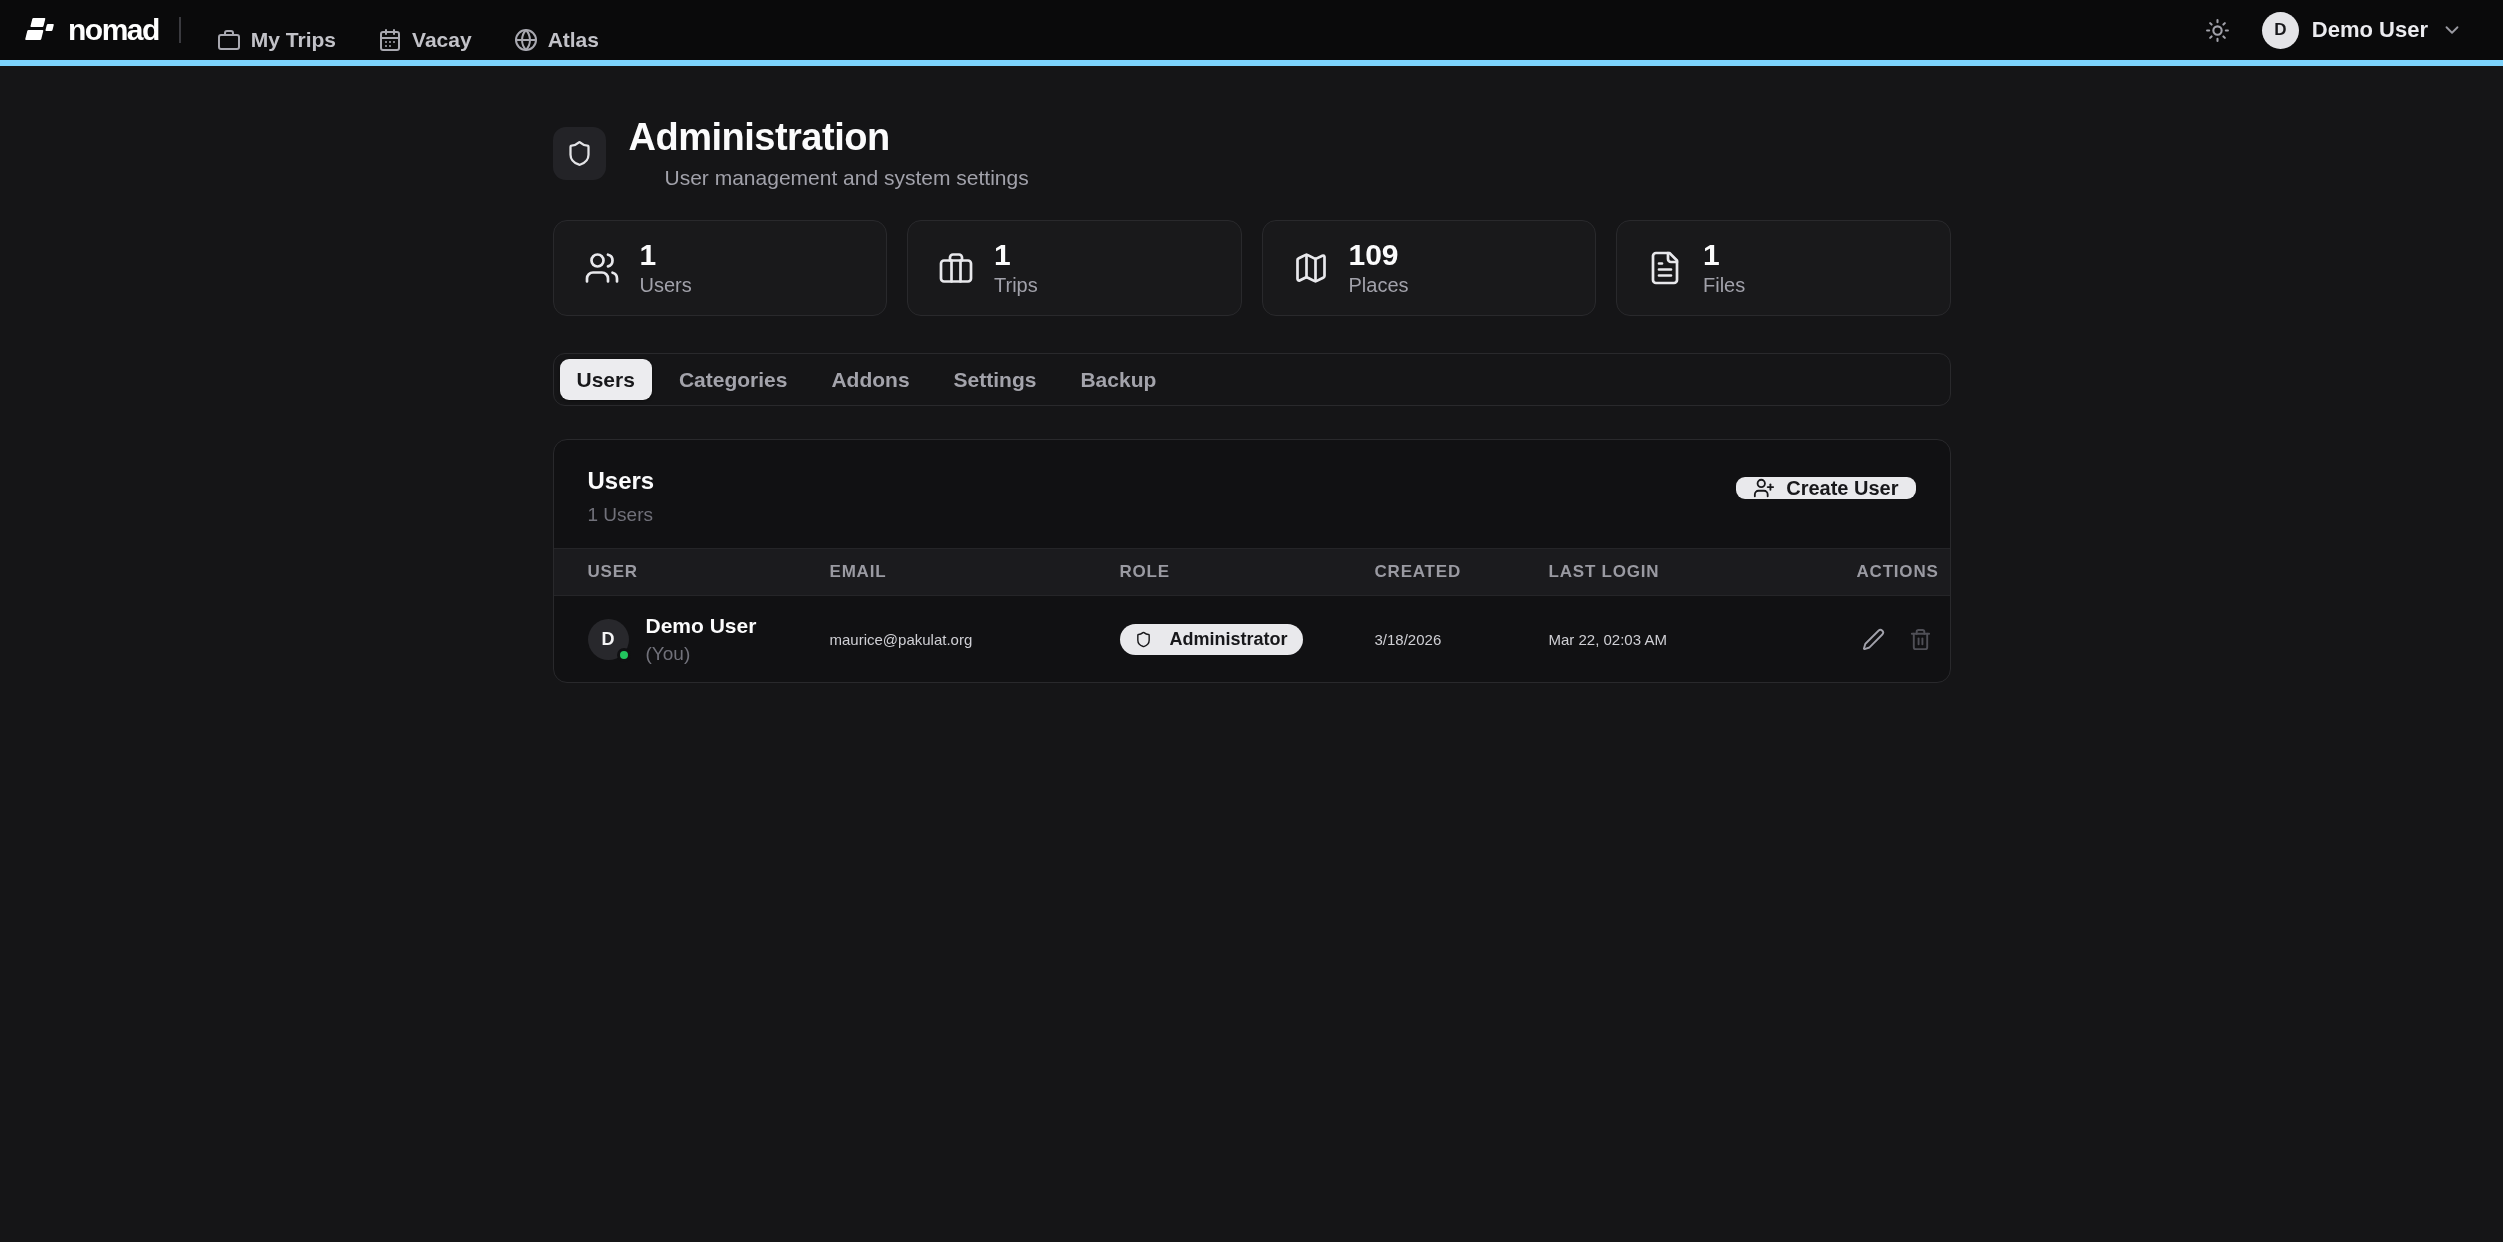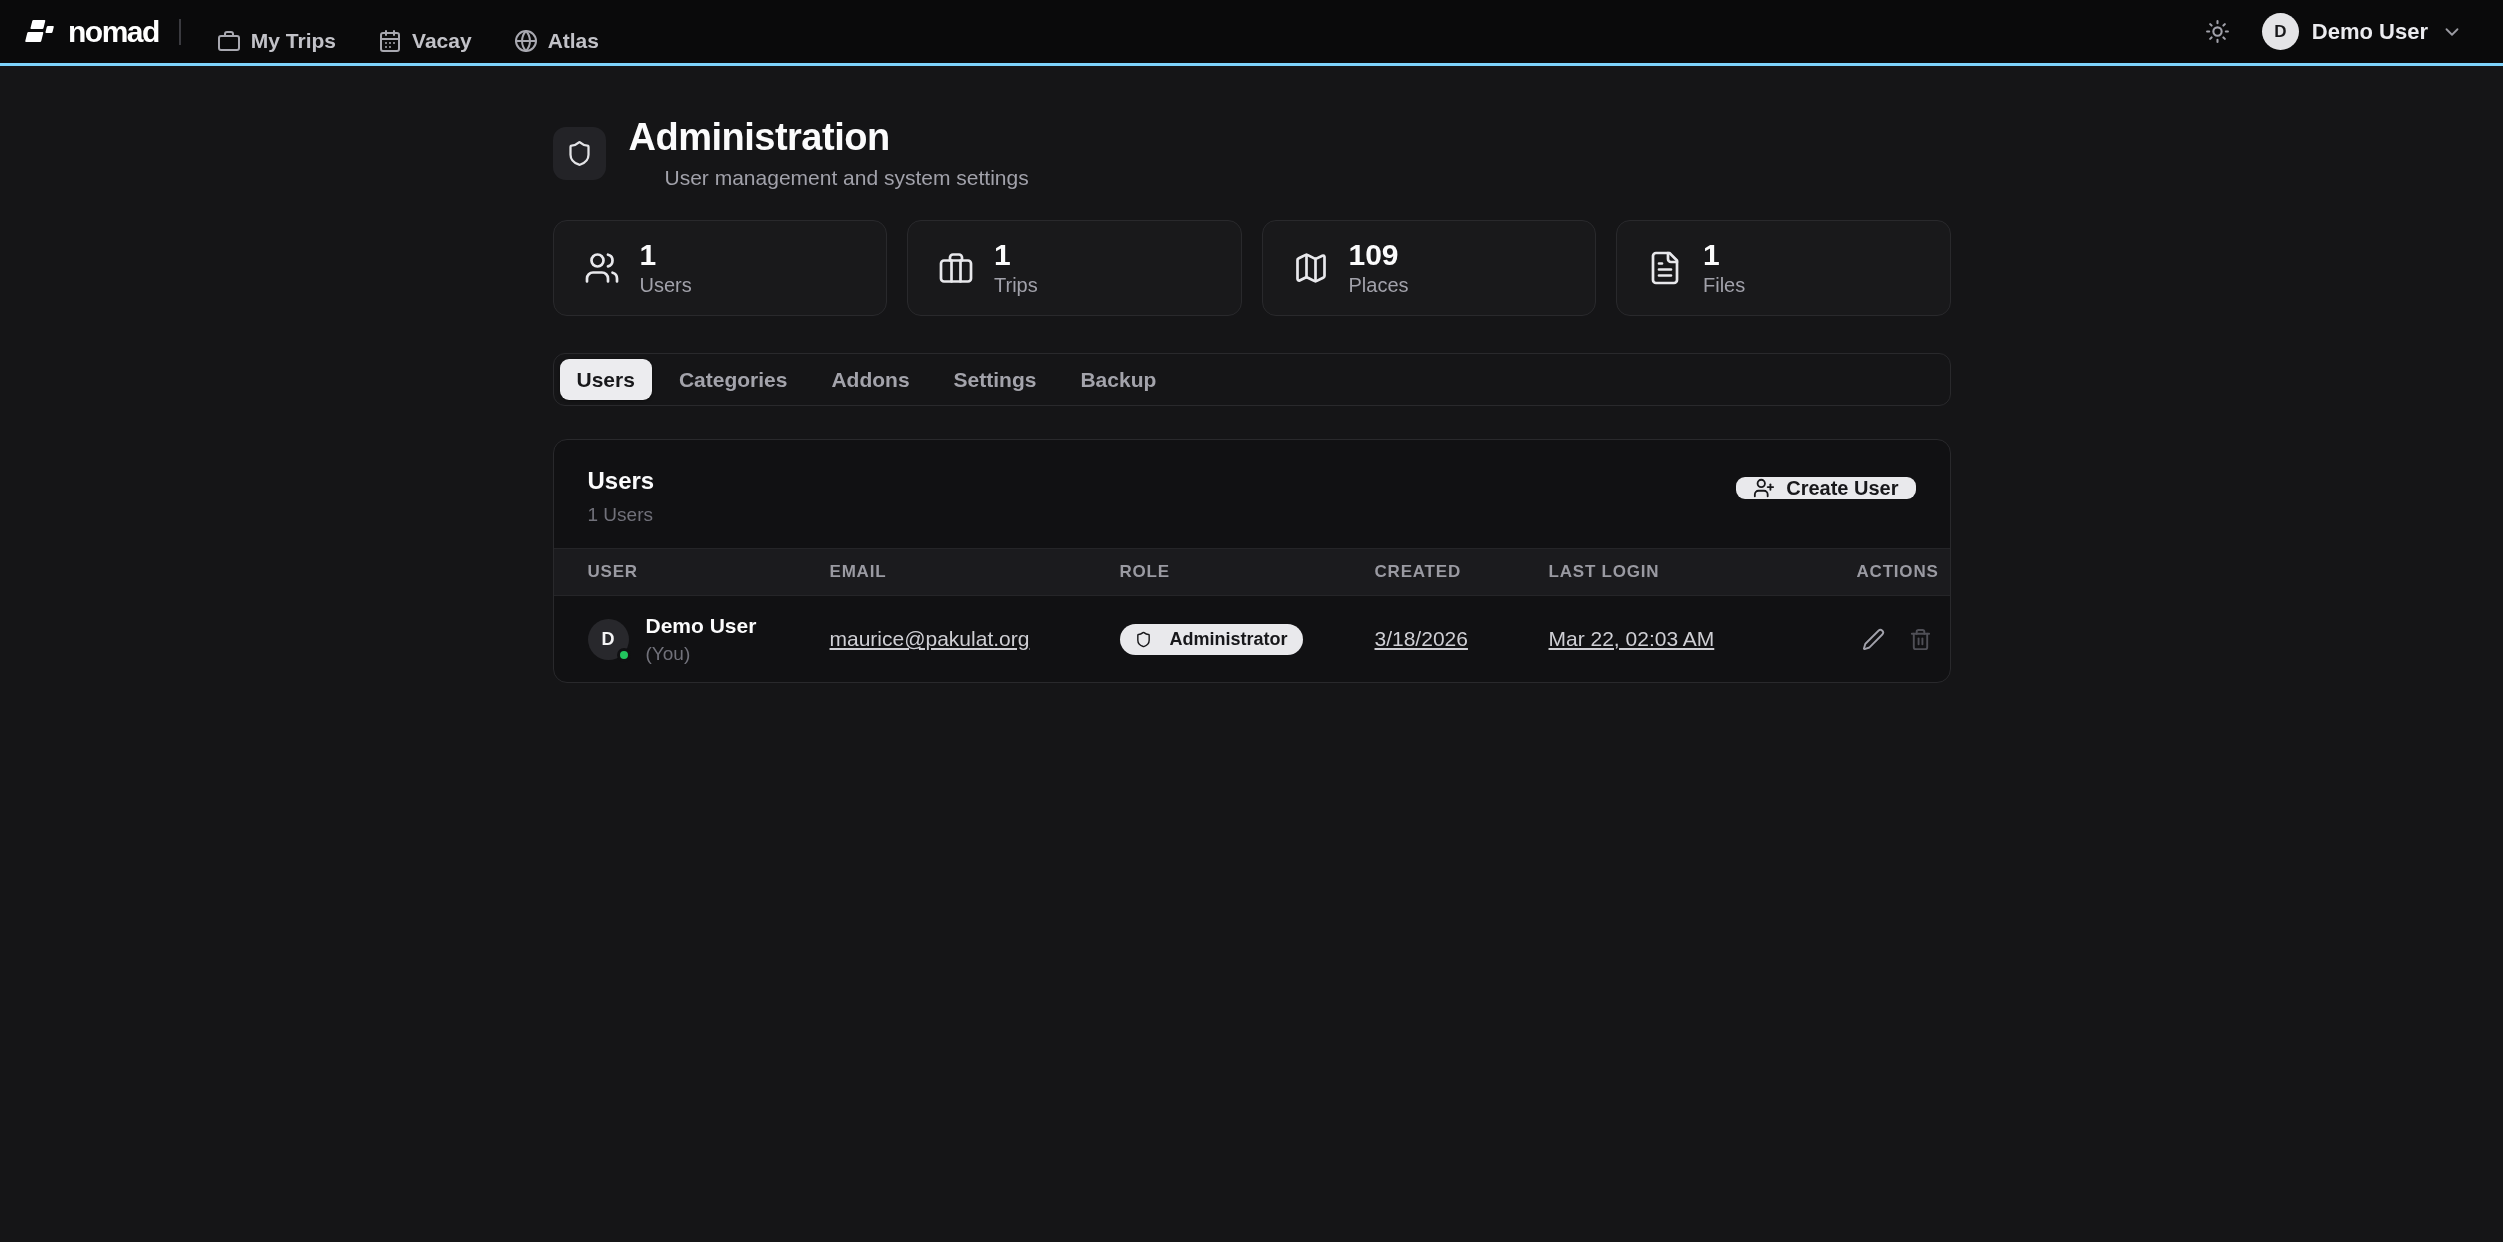--- a/index.html
+++ b/index.html
@@ -9,21 +9,21 @@
     background:#151517;
     font-family:"Liberation Sans", sans-serif;
     color:#fafafa;
     overflow:hidden;
   }
   svg { display:block; }
 
   
   .navbar {
     height:66px; background:#0a0a0b;
-    border-bottom:3px solid #7dd3fc;
+    border-bottom:6px solid #7dd3fc;
     display:flex; align-items:center;
     padding:0 40px 0 22px;
   }
   .brand { display:flex; align-items:center; gap:10px; cursor:pointer; }
   .brand-word {
     font-size:30px; font-weight:800; letter-spacing:-1.5px; color:#ffffff;
     text-transform:lowercase;
   }
   .nav-divider { width:2px; height:26px; background:#3a3a3f; margin:0 22px 0 20px; }
   .nav-items { display:flex; align-items:center; gap:14px;margin-top:19px; }
@@ -132,21 +132,21 @@
     font-size:18px; font-weight:700;
     position:relative; flex:none;
   }
   .status-dot {
     position:absolute; right:-2px; bottom:-2px;
     width:14px; height:14px; border-radius:50%;
     background:#22c55e; border:3px solid #111113;
   }
   .row-name { font-size:21px; font-weight:700; color:#fbfbfc; }
   .row-you { font-size:19px; color:#71717a; margin-top:5px; }
-  .cell-text { font-size:21px; color:#cfcfd4;text-decoration:underline; }
+  .cell-text { font-size:15px; color:#cfcfd4; }
   .role-badge {
     display:inline-flex; align-items:center; gap:18px;
     height:31px; padding:0 15px; border-radius:999px;
     background:#e9e9ec; color:#18181b;
     font-size:18px; font-weight:700;
   }
   .cell-actions { display:flex; justify-content:flex-end; align-items:center; gap:14px; }
   .action-btn { background:none; border:none; cursor:pointer; padding:5px; }
   .action-btn.edit { color:#a1a1aa; }
   .action-btn.delete { color:#4f4f56; }

